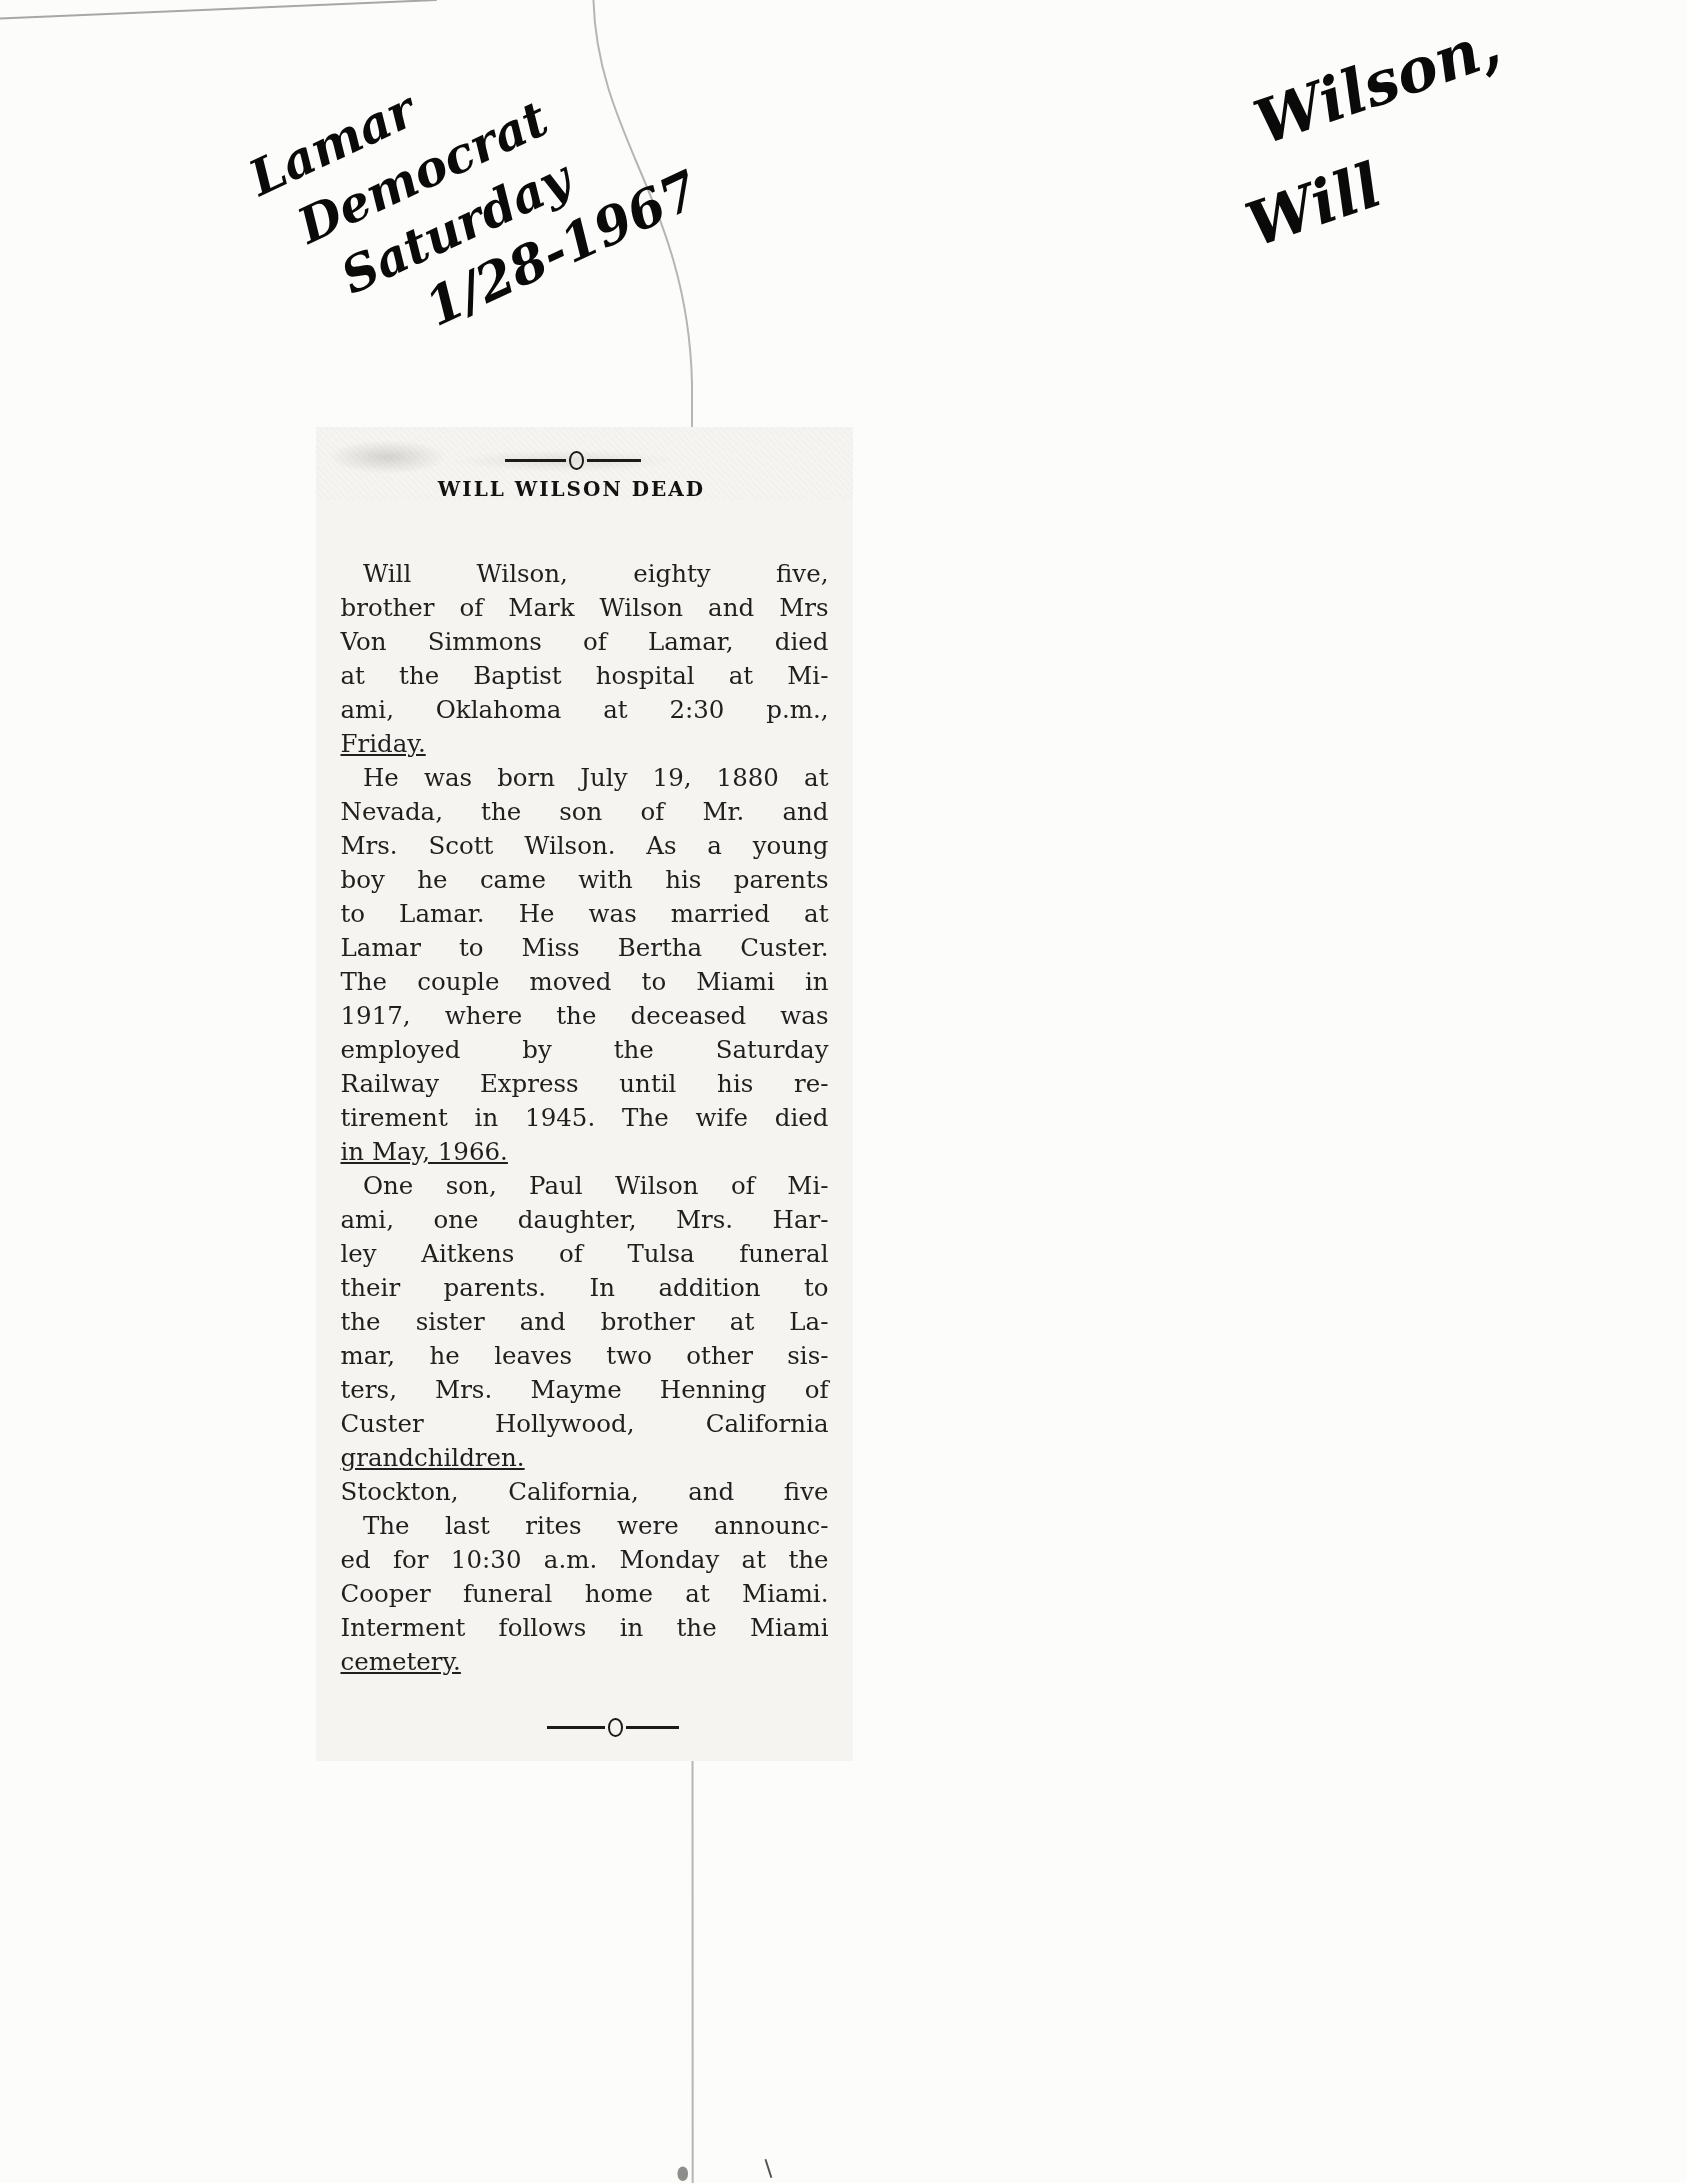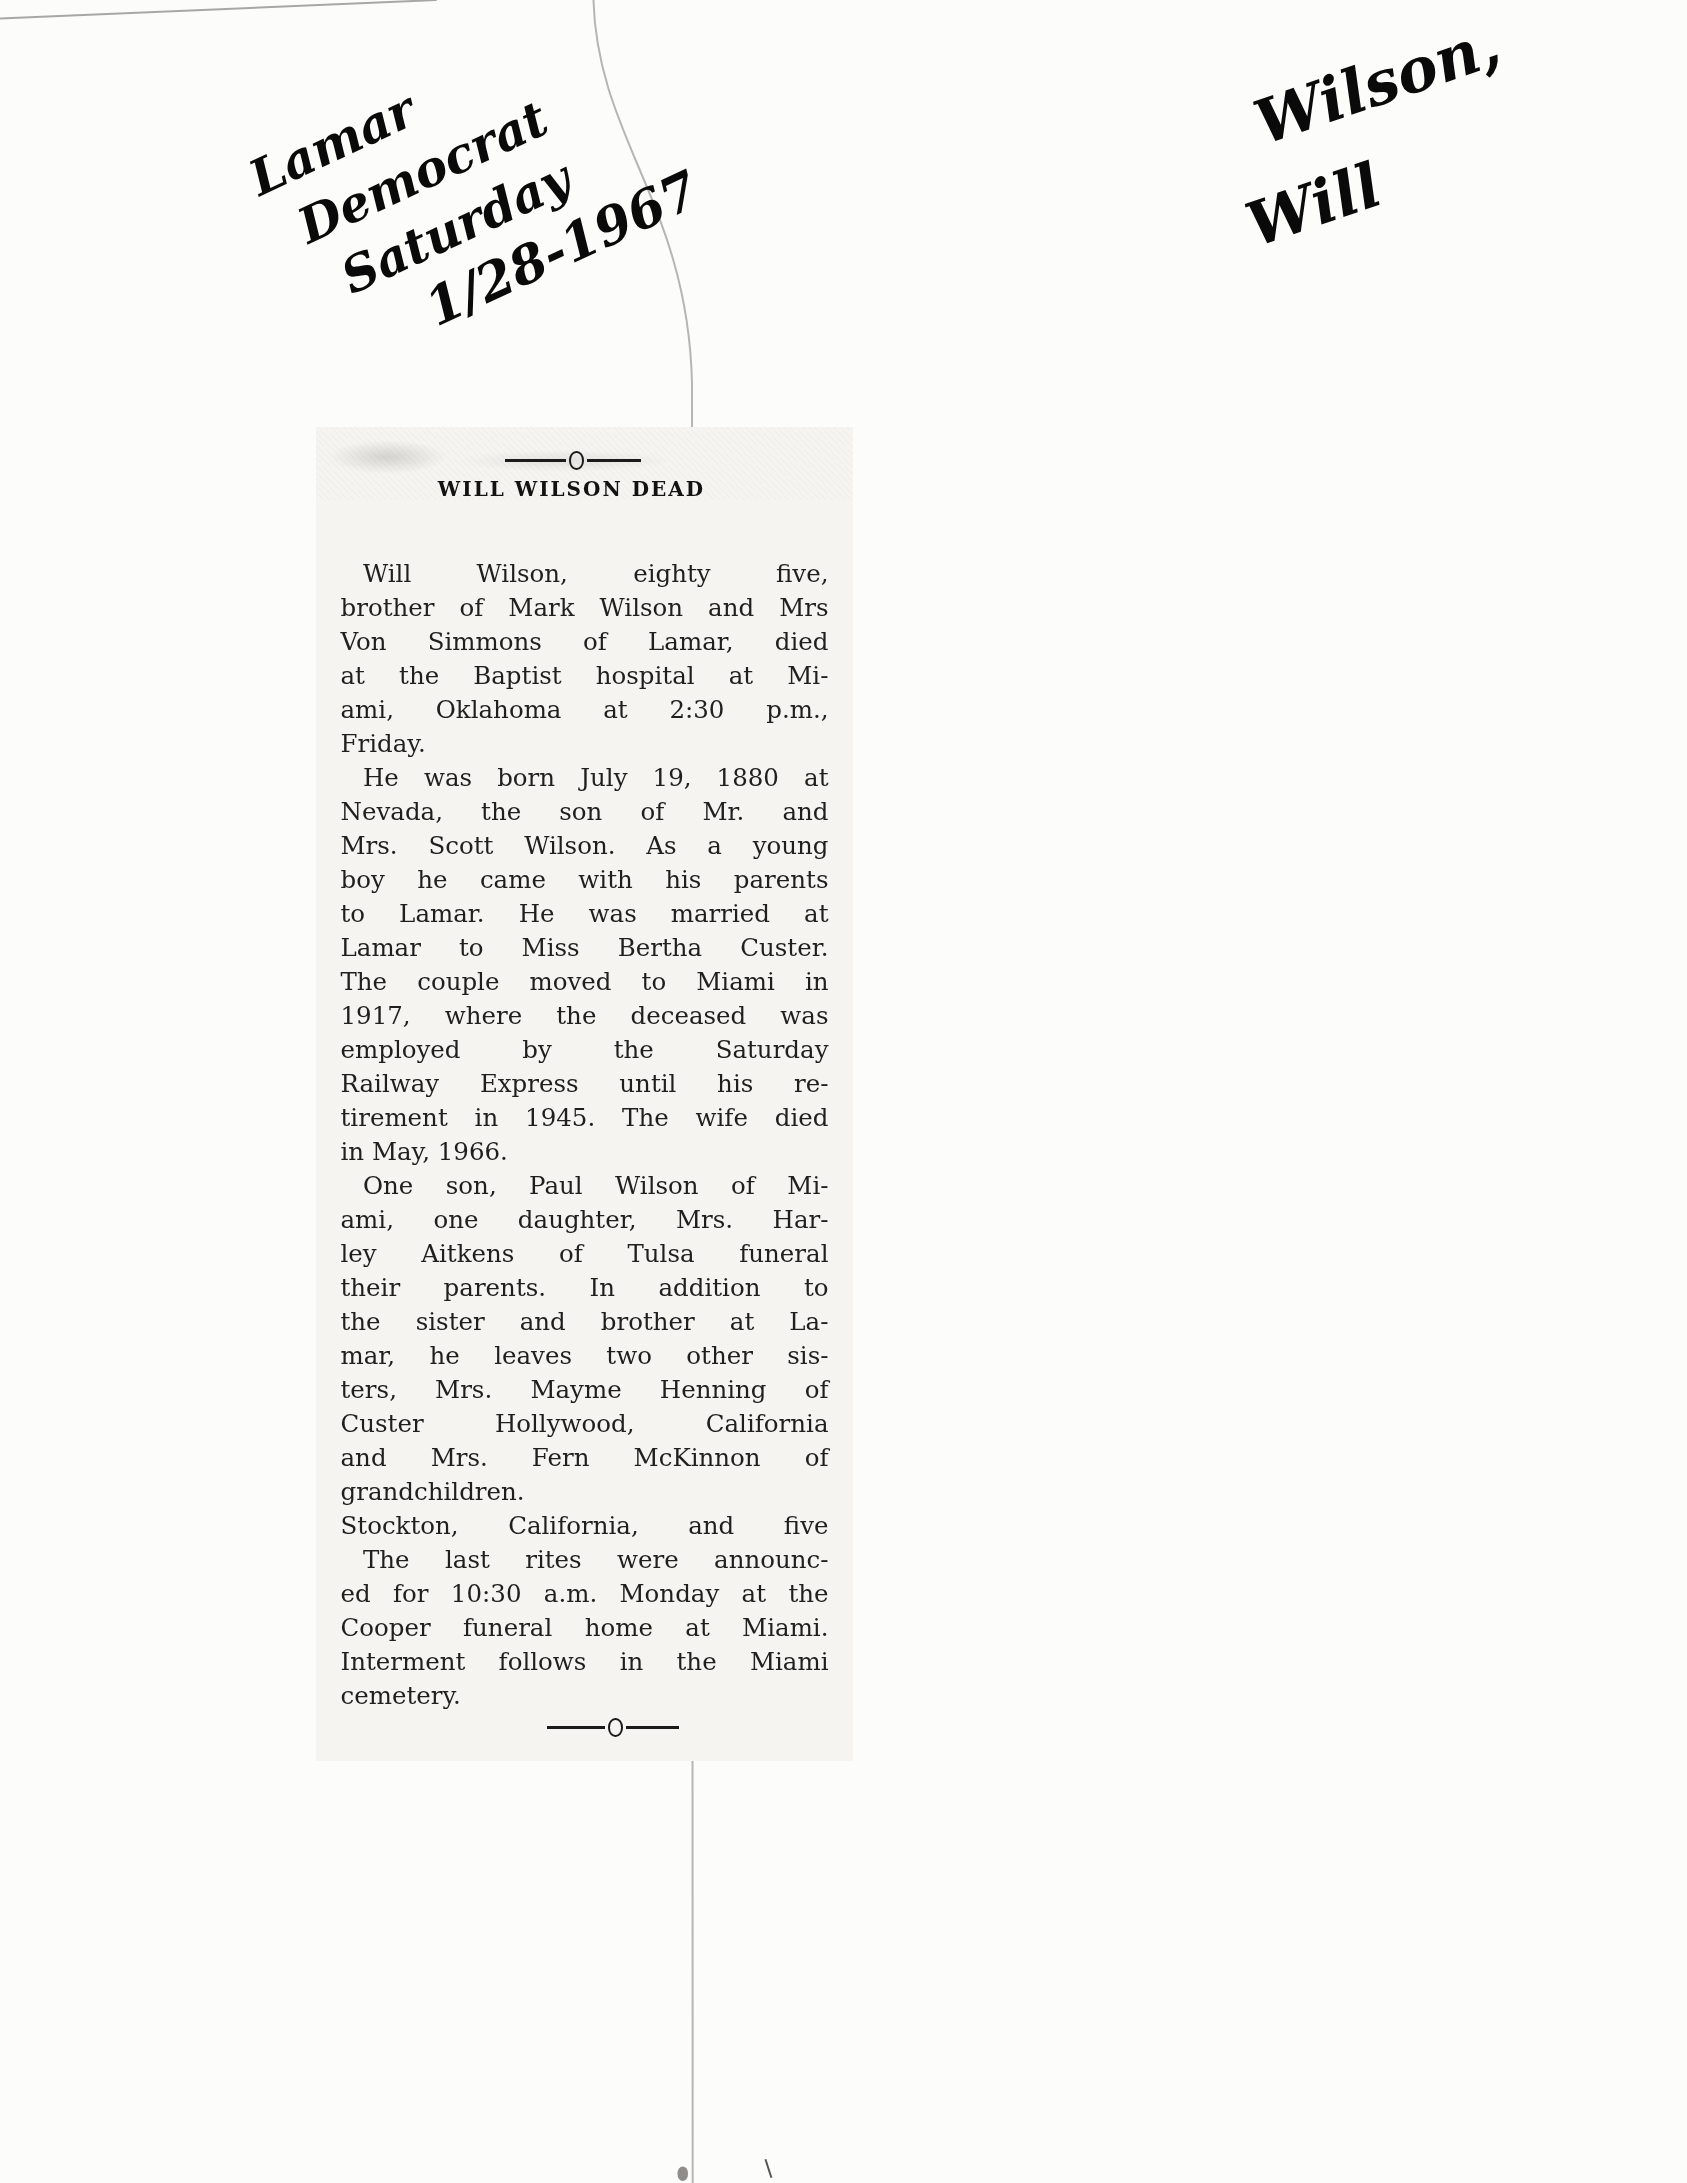--- a/index.html
+++ b/index.html
@@ -36,21 +36,21 @@
   .divider .bar{height:2.6px;background:#1b1b1b;}
   .divider .oval{width:14.6px;height:18.5px;border:2.6px solid #1b1b1b;border-radius:50%;
                  box-sizing:border-box;background:transparent;}
   .divider-top{left:189px;top:24px;}
   .divider-bottom{left:231px;top:1291px;}
 
   .column{position:absolute;left:24.5px;top:130px;width:488px;
           font-size:24.5px;line-height:34px;color:#1f1f1f;}
   .tline{text-align:justify;text-align-last:justify;}
   .tline.first{text-indent:22.5px;}
-  .tline.plast{text-align-last:left;}
+  .tline.plast{text-align-last:left;text-decoration:underline;}
 </style>
 </head>
 <body>
 
 <div class="page">
 
   <svg class="artifacts" width="1687" height="2183" viewBox="0 0 2550 3300">
     <path d="M0,28 L660,0" stroke="#a8a7a4" stroke-width="3" fill="none"></path>
     <path d="M897,0 C903,210 1040,310 1046,580 L1047,3300" stroke="#b6b5b1" stroke-width="3" fill="none"></path>
     <ellipse cx="1032" cy="3286" rx="8" ry="11" fill="#7a7974" opacity="0.85"></ellipse>
@@ -110,21 +110,20 @@
 
       <div class="paragraph">
         <div class="tline first">One son, Paul Wilson of Mi-</div>
         <div class="tline">ami, one daughter, Mrs. Har-</div>
         <div class="tline">ley Aitkens of Tulsa funeral</div>
         <div class="tline">their parents. In addition to</div>
         <div class="tline">the sister and brother at La-</div>
         <div class="tline">mar, he leaves two other sis-</div>
         <div class="tline">ters, Mrs. Mayme Henning of</div>
         <div class="tline">Custer Hollywood, California</div>
-        <div class="tline">and Mrs. Fern McKinnon of</div>
         <div class="tline plast">grandchildren.</div>
         <div class="tline">Stockton, California, and five</div>
       </div>
 
       <div class="paragraph">
         <div class="tline first">The last rites were announc-</div>
         <div class="tline">ed for 10:30 a.m. Monday at the</div>
         <div class="tline">Cooper funeral home at Miami.</div>
         <div class="tline">Interment follows in the Miami</div>
         <div class="tline plast">cemetery.</div>

